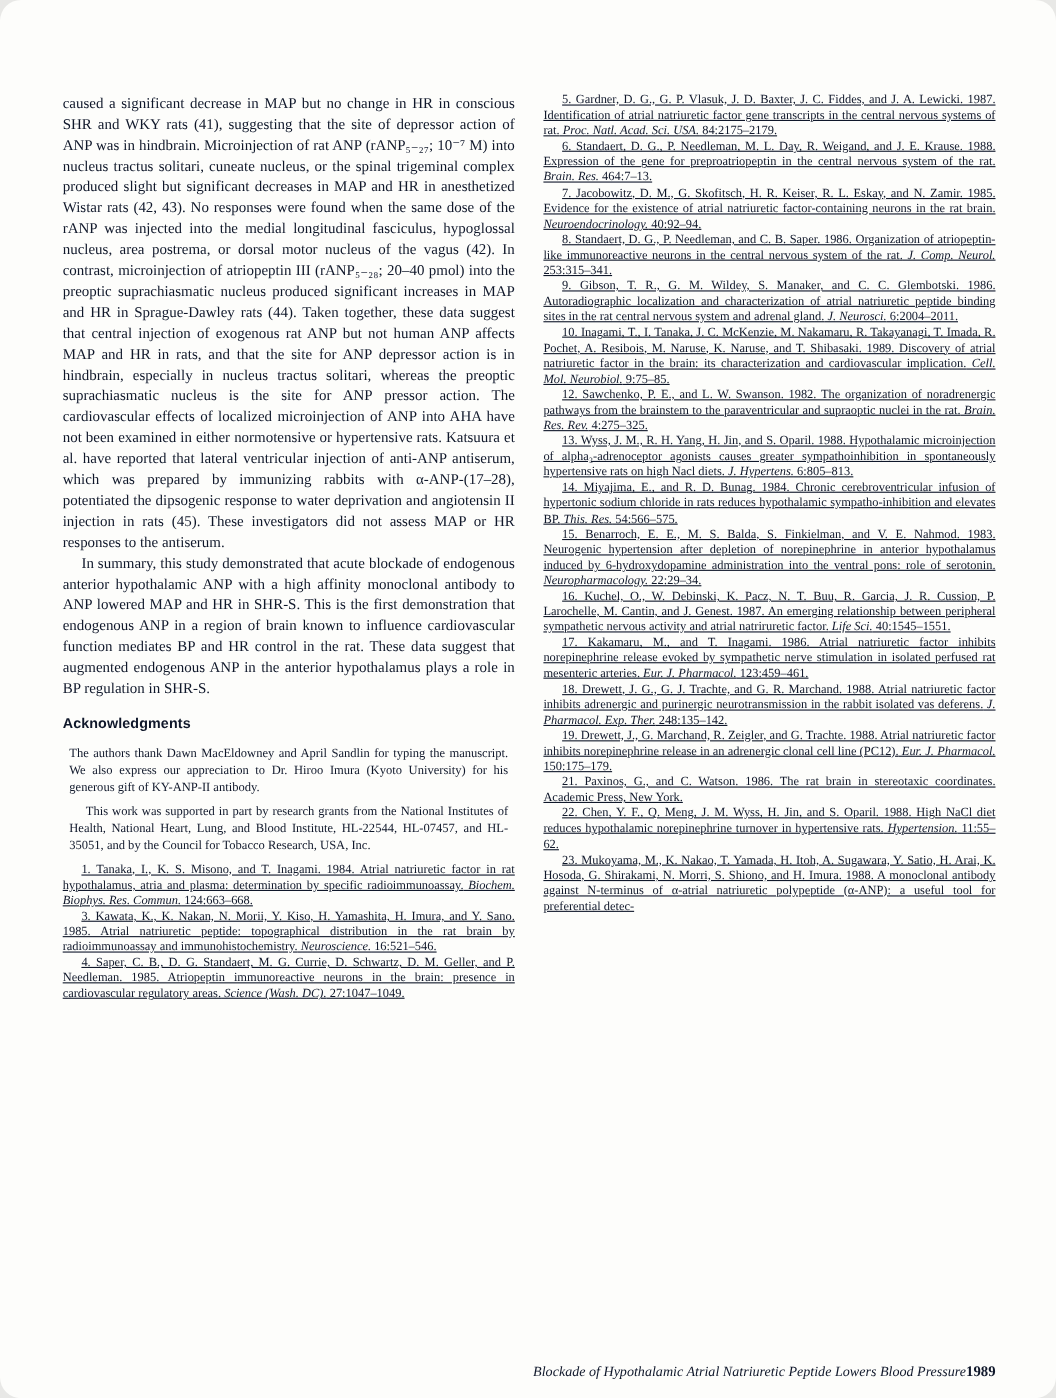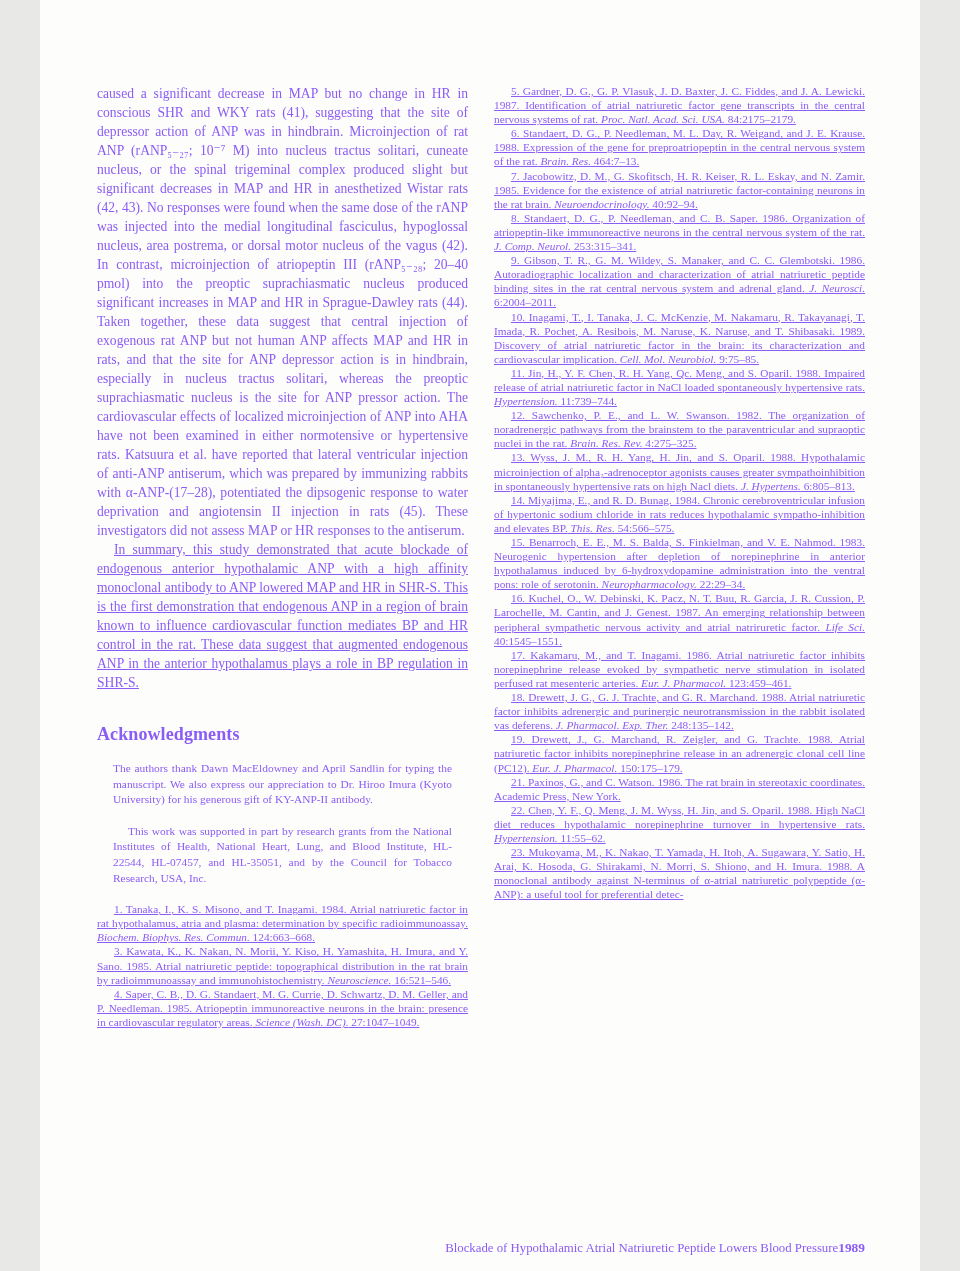--- a/index.html
+++ b/index.html
@@ -1,47 +1,48 @@
 <!DOCTYPE html>
 <html><head>
 <meta charset="utf-8">
 <style>
   html,body { margin:0; padding:0; background:#e8e8e6; }
   .page {
     position:relative;
-    width:880px; height:1271px;
+    width:960px; height:1271px;
     margin:0 auto;
     background:#fdfdfb;
-    color:#8b5cf6;
+    color:#0f172a;
     font-family:"Liberation Serif","DejaVu Serif",serif;
     box-sizing:border-box;
     padding:84px 55px 0 57px;
     overflow:hidden;
+    border-radius:19px;
   }
   .columns { display:flex; gap:26px; }
   .col { width:411px; box-sizing:border-box; }
 
   .body-text p {
     margin:0;
     font-size:13.6px;
     line-height:19px;
     text-align:justify;
   }
-  .body-text p.indented { text-indent:17px;text-decoration:underline; }
+  .body-text p.indented { text-indent:17px; }
 
   .section-heading {
-    font-family:Liberation Serif, serif;
+    font-family:Liberation Sans, sans-serif;
     font-weight:bold;
-    font-size:18px;
-    margin:32px 0 13px 0;
+    font-size:13px;
+    margin:15px 0 13px 0;
     letter-spacing:0.1px;
   }
 
   .ack p {
-    margin:16px;
+    margin:6px;
     font-size:11.4px;
     line-height:15.6px;
     text-align:justify;
   }
   .ack p.indented { text-indent:15px; }
 
   .ref {
     margin:0;
     font-size:11.3px;
     line-height:14.1px;
@@ -51,20 +52,21 @@
   }
   .ref .jt { font-style:italic; }
 
   .footer {
     position:absolute;
     right:55px;
     bottom:15px;
     white-space:nowrap;
   }
   .footer .rt {
+    font-style:italic;
     font-size:12.8px;
   }
   .footer .pn {
     font-weight:bold;
     font-size:13.4px;
     margin-left:0;
   }
 </style>
 </head>
 <body>
@@ -95,21 +97,20 @@
     </div>
 
     <div class="col">
       <div>
           <p class="ref"><span>5. Gardner, D. G., G. P. Vlasuk, J. D. Baxter, J. C. Fiddes, and J. A. Lewicki. 1987. Identification of atrial natriuretic factor gene transcripts in the central nervous systems of rat.</span><span class="jt"> Proc. Natl. Acad. Sci. USA.</span><span> 84:2175–2179.</span></p>
           <p class="ref"><span>6. Standaert, D. G., P. Needleman, M. L. Day, R. Weigand, and J. E. Krause. 1988. Expression of the gene for preproatriopeptin in the central nervous system of the rat.</span><span class="jt"> Brain. Res.</span><span> 464:7–13.</span></p>
           <p class="ref"><span>7. Jacobowitz, D. M., G. Skofitsch, H. R. Keiser, R. L. Eskay, and N. Zamir. 1985. Evidence for the existence of atrial natriuretic factor-containing neurons in the rat brain.</span><span class="jt"> Neuroendocrinology.</span><span> 40:92–94.</span></p>
           <p class="ref"><span>8. Standaert, D. G., P. Needleman, and C. B. Saper. 1986. Organization of atriopeptin-like immunoreactive neurons in the central nervous system of the rat.</span><span class="jt"> J. Comp. Neurol.</span><span> 253:315–341.</span></p>
           <p class="ref"><span>9. Gibson, T. R., G. M. Wildey, S. Manaker, and C. C. Glembotski. 1986. Autoradiographic localization and characterization of atrial natriuretic peptide binding sites in the rat central nervous system and adrenal gland.</span><span class="jt"> J. Neurosci.</span><span> 6:2004–2011.</span></p>
           <p class="ref"><span>10. Inagami, T., I. Tanaka, J. C. McKenzie, M. Nakamaru, R. Takayanagi, T. Imada, R. Pochet, A. Resibois, M. Naruse, K. Naruse, and T. Shibasaki. 1989. Discovery of atrial natriuretic factor in the brain: its characterization and cardiovascular implication.</span><span class="jt"> Cell. Mol. Neurobiol.</span><span> 9:75–85.</span></p>
-          <p class="ref"><span>11. Jin, H., Y. F. Chen, R. H. Yang, Qc. Meng, and S. Oparil. 1988. Impaired release of atrial natriuretic factor in NaCl loaded spontaneously hypertensive rats.</span><span class="jt"> Hypertension.</span><span> 11:739–744.</span></p>
           <p class="ref"><span>12. Sawchenko, P. E., and L. W. Swanson. 1982. The organization of noradrenergic pathways from the brainstem to the paraventricular and supraoptic nuclei in the rat.</span><span class="jt"> Brain. Res. Rev.</span><span> 4:275–325.</span></p>
           <p class="ref"><span>13. Wyss, J. M., R. H. Yang, H. Jin, and S. Oparil. 1988. Hypothalamic microinjection of alpha₂-adrenoceptor agonists causes greater sympathoinhibition in spontaneously hypertensive rats on high Nacl diets.</span><span class="jt"> J. Hypertens.</span><span> 6:805–813.</span></p>
           <p class="ref"><span>14. Miyajima, E., and R. D. Bunag. 1984. Chronic cerebroventricular infusion of hypertonic sodium chloride in rats reduces hypothalamic sympatho-inhibition and elevates BP.</span><span class="jt"> This. Res.</span><span> 54:566–575.</span></p>
           <p class="ref"><span>15. Benarroch, E. E., M. S. Balda, S. Finkielman, and V. E. Nahmod. 1983. Neurogenic hypertension after depletion of norepinephrine in anterior hypothalamus induced by 6-hydroxydopamine administration into the ventral pons: role of serotonin.</span><span class="jt"> Neuropharmacology.</span><span> 22:29–34.</span></p>
           <p class="ref"><span>16. Kuchel, O., W. Debinski, K. Pacz, N. T. Buu, R. Garcia, J. R. Cussion, P. Larochelle, M. Cantin, and J. Genest. 1987. An emerging relationship between peripheral sympathetic nervous activity and atrial natriruretic factor.</span><span class="jt"> Life Sci.</span><span> 40:1545–1551.</span></p>
           <p class="ref"><span>17. Kakamaru, M., and T. Inagami. 1986. Atrial natriuretic factor inhibits norepinephrine release evoked by sympathetic nerve stimulation in isolated perfused rat mesenteric arteries.</span><span class="jt"> Eur. J. Pharmacol.</span><span> 123:459–461.</span></p>
           <p class="ref"><span>18. Drewett, J. G., G. J. Trachte, and G. R. Marchand. 1988. Atrial natriuretic factor inhibits adrenergic and purinergic neurotransmission in the rabbit isolated vas deferens.</span><span class="jt"> J. Pharmacol. Exp. Ther.</span><span> 248:135–142.</span></p>
           <p class="ref"><span>19. Drewett, J., G. Marchand, R. Zeigler, and G. Trachte. 1988. Atrial natriuretic factor inhibits norepinephrine release in an adrenergic clonal cell line (PC12).</span><span class="jt"> Eur. J. Pharmacol.</span><span> 150:175–179.</span></p>
           <p class="ref"><span>21. Paxinos, G., and C. Watson. 1986. The rat brain in stereotaxic coordinates. Academic Press, New York.</span></p>
           <p class="ref"><span>22. Chen, Y. F., Q. Meng, J. M. Wyss, H. Jin, and S. Oparil. 1988. High NaCl diet reduces hypothalamic norepinephrine turnover in hypertensive rats.</span><span class="jt"> Hypertension.</span><span> 11:55–62.</span></p>

